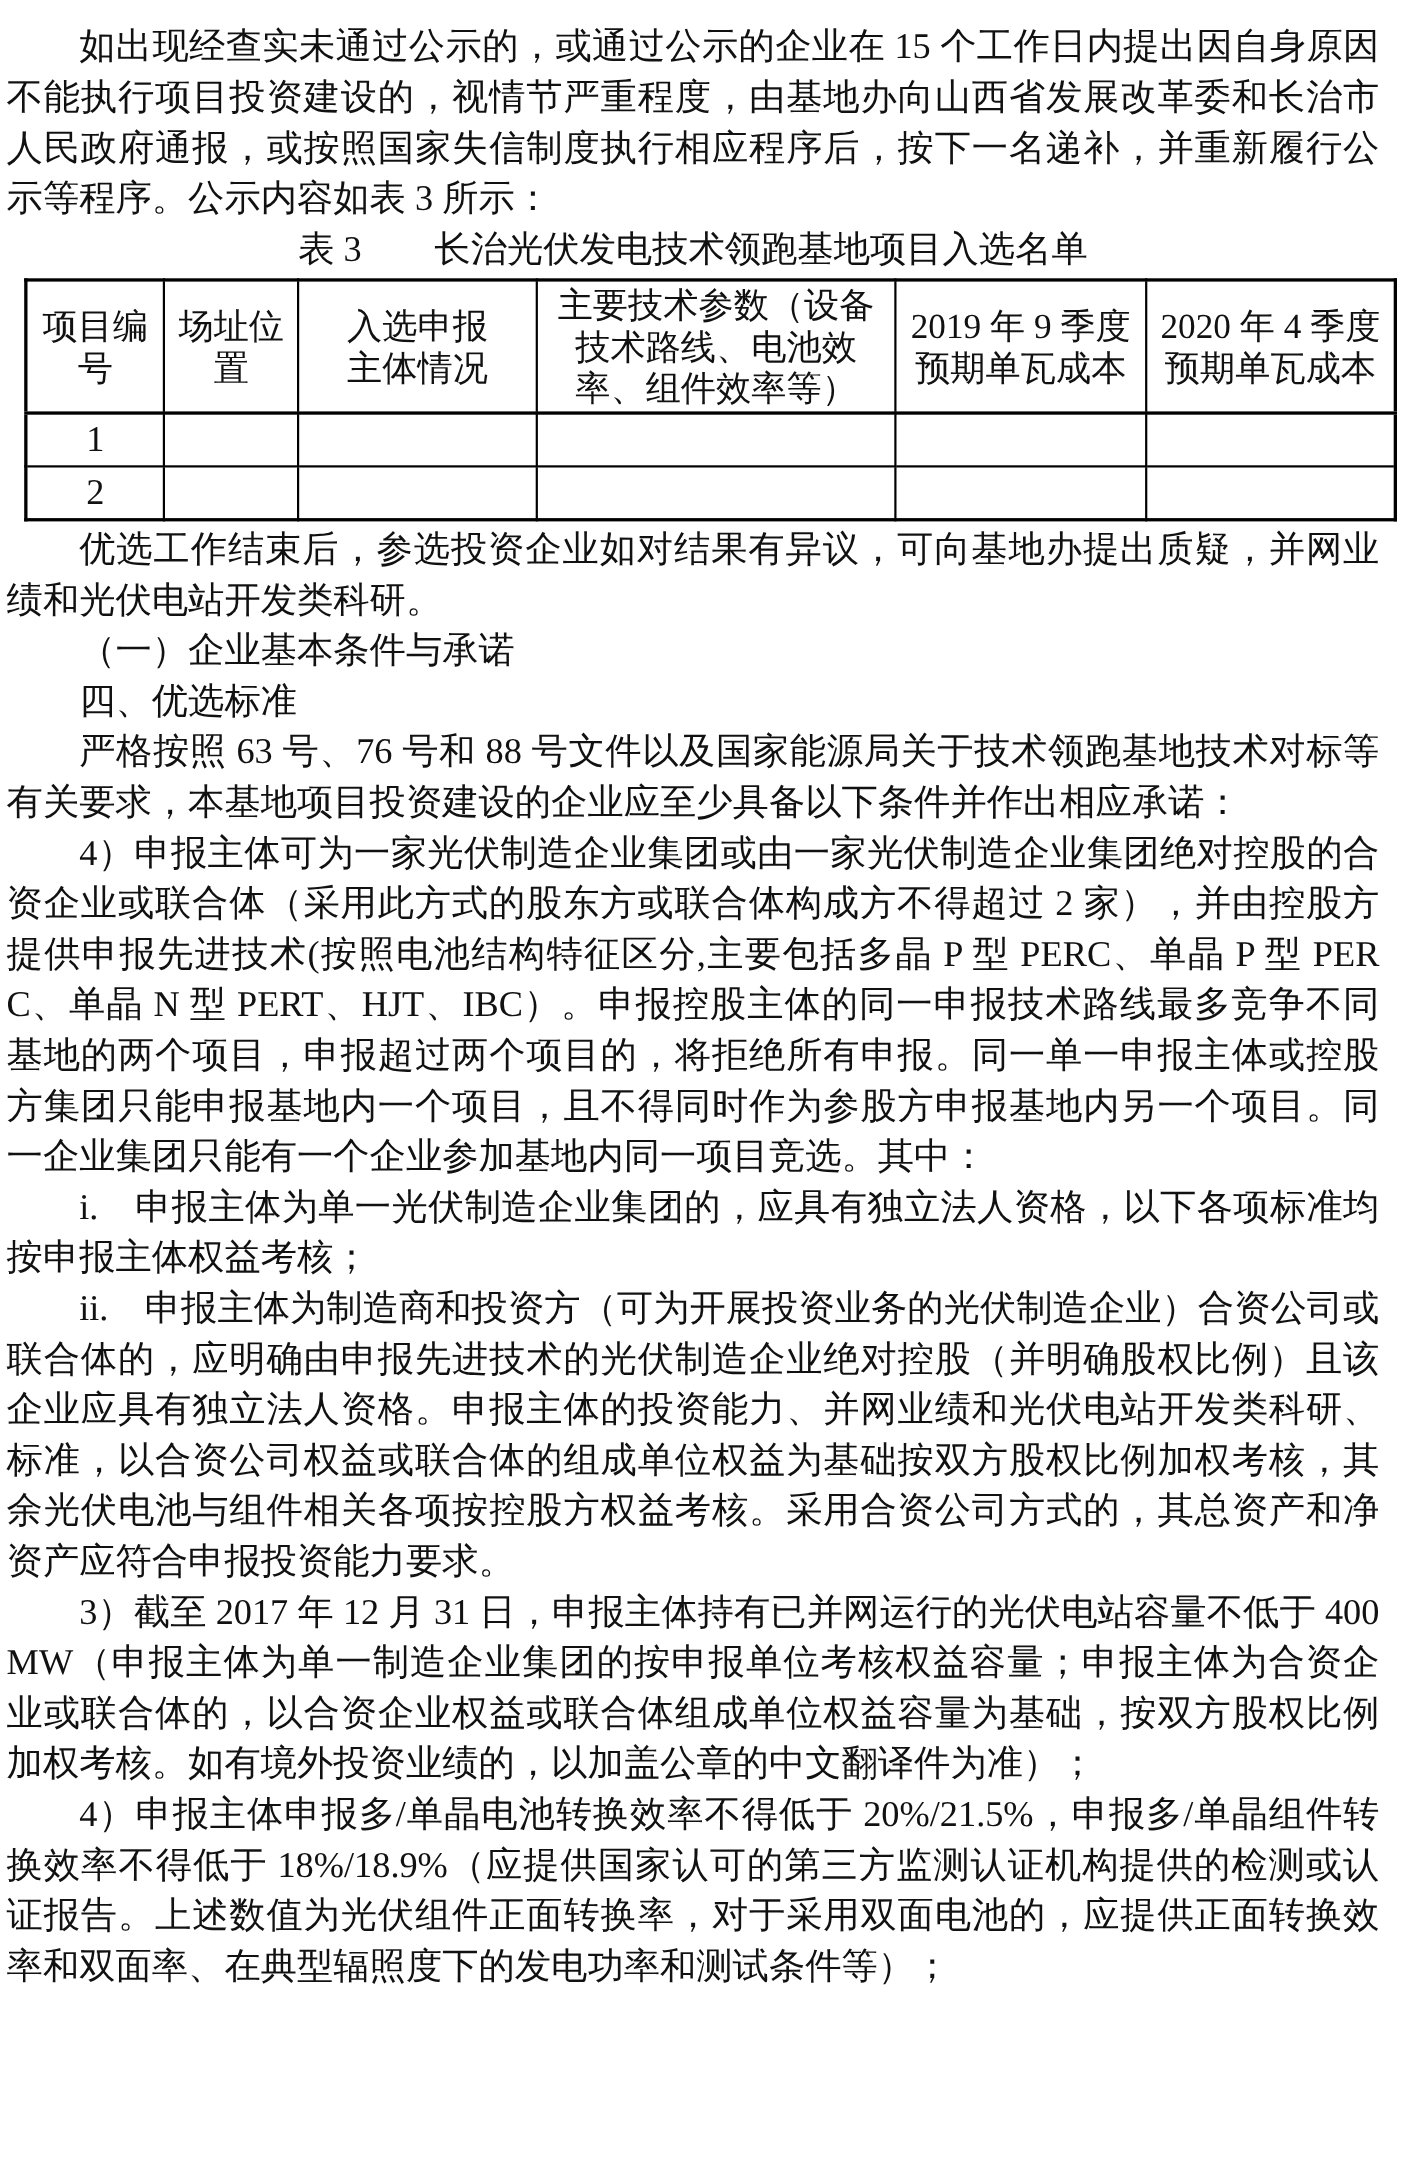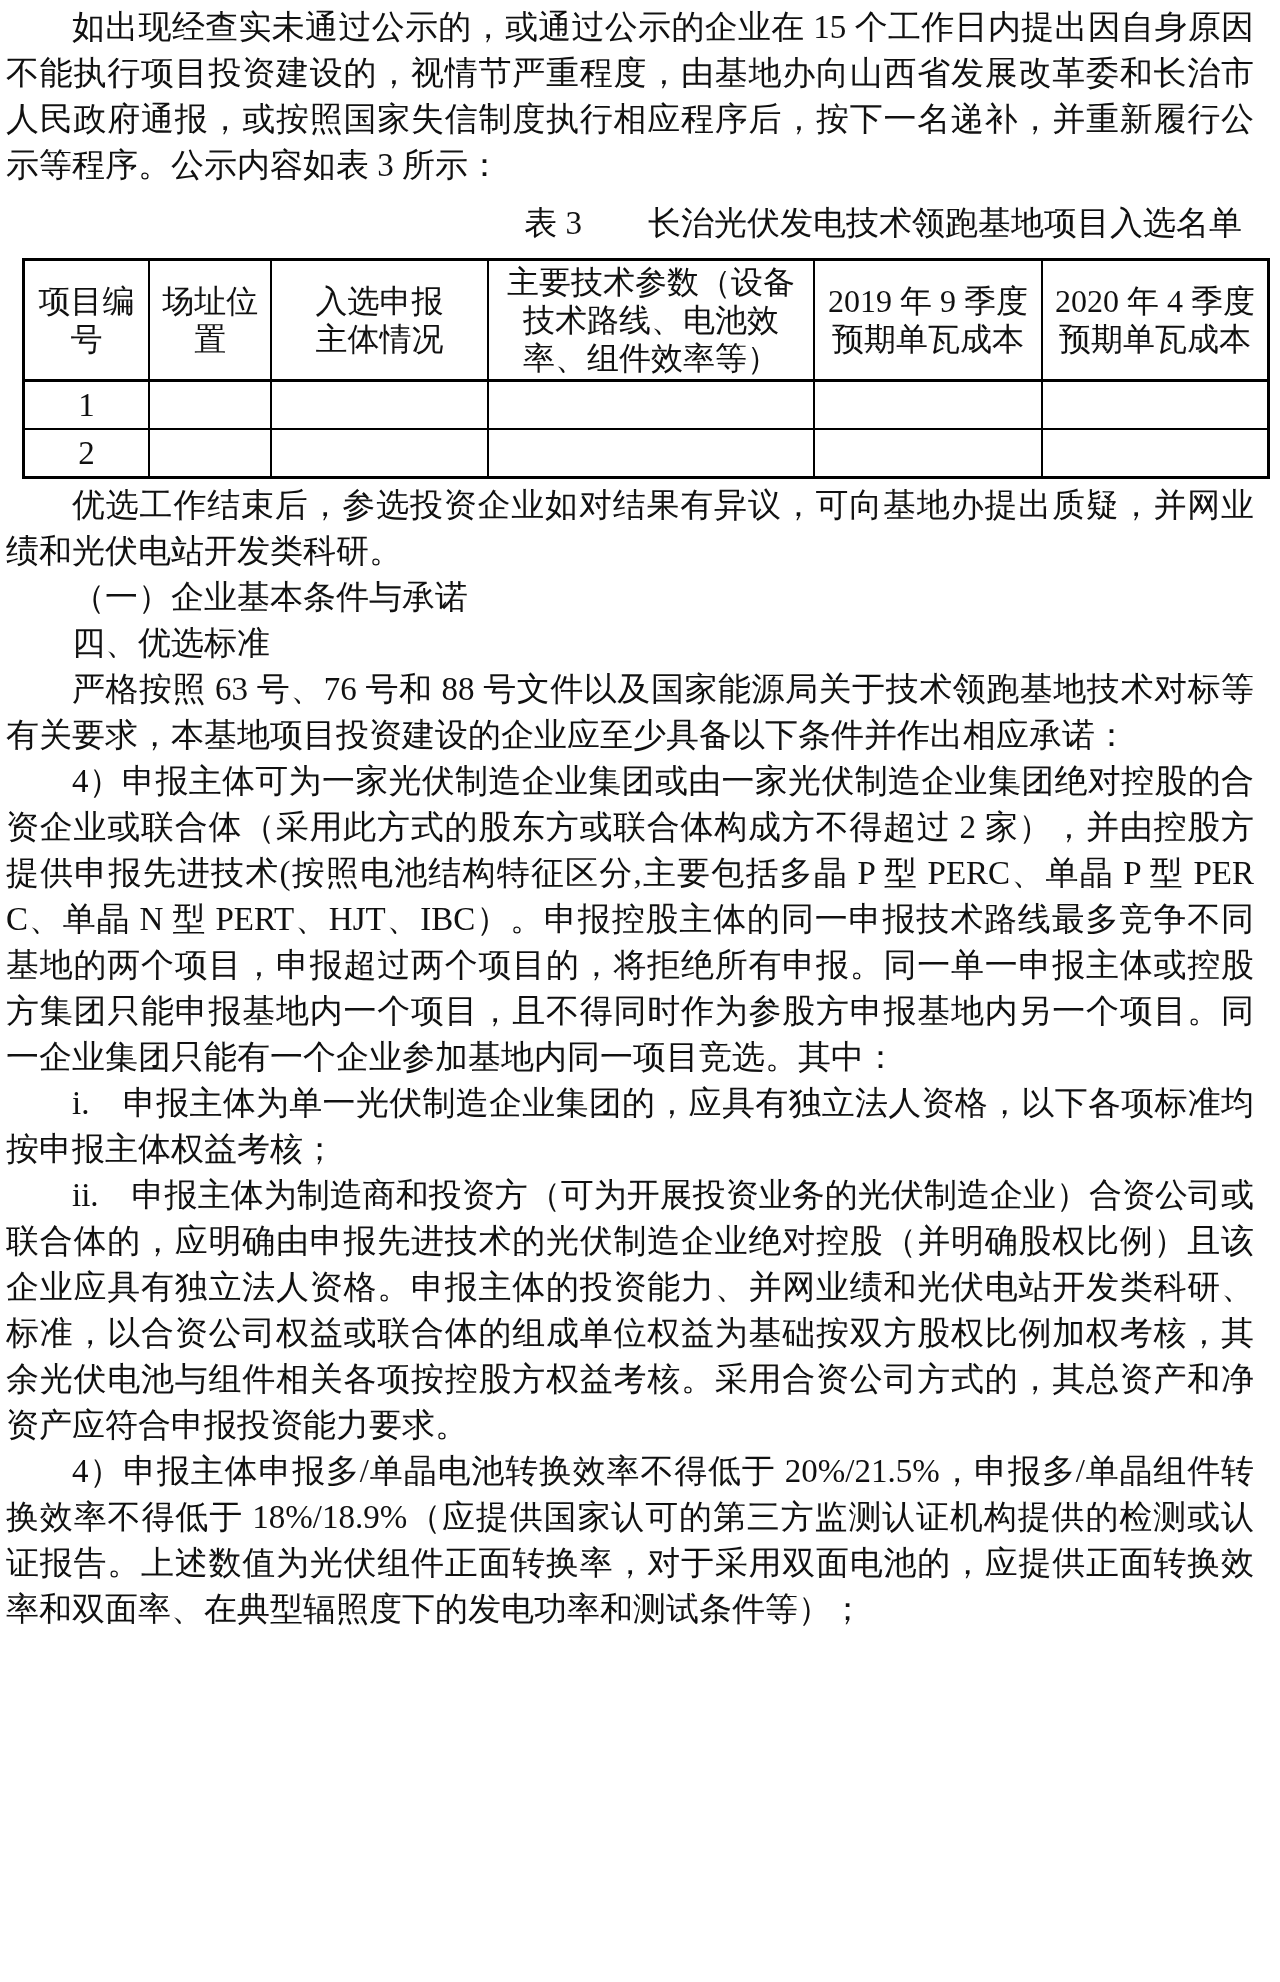--- a/index.html
+++ b/index.html
@@ -10,31 +10,31 @@
   .page {
     position: relative;
     width: 1280px;
     min-height: 1982px;
     box-sizing: border-box;
     background: #ffffff;
     color: #111111;
     font-family: "Liberation Serif", "DejaVu Serif", serif;
     font-size: 33px;
     line-height: 46px;
-    padding: 4px 26px 14px 6px;
+    padding: 20px 26px 14px 6px;
   }
   .para {
     margin: 0;
     text-indent: 2em;
     text-align: justify;
     word-break: break-all;
   }
   .table-caption {
-    margin: 12px;
-    text-align: right;
+    margin: 0;
+    text-align: center;
     text-indent: 0;
     white-space: nowrap;
   }
   .table-caption .caption-label {
     margin-right: 2em;
   }
   table.roster {
     width: 100%;
     table-layout: fixed;
     border-collapse: collapse;
@@ -130,16 +130,17 @@
 
   <p class="para">严格按照 63 号、76 号和 88 号文件以及国家能源局关于技术领跑基地技术对标等有关要求，本基地项目投资建设的企业应至少具备以下条件并作出相应承诺：</p>
 
   <p class="para">4）申报主体可为一家光伏制造企业集团或由一家光伏制造企业集团绝对控股的合资企业或联合体（采用此方式的股东方或联合体构成方不得超过 2 家），并由控股方提供申报先进技术(按照电池结构特征区分,主要包括多晶 P 型 PERC、单晶 P 型 PERC、单晶 N 型 PERT、HJT、IBC）。申报控股主体的同一申报技术路线最多竞争不同基地的两个项目，申报超过两个项目的，将拒绝所有申报。同一单一申报主体或控股方集团只能申报基地内一个项目，且不得同时作为参股方申报基地内另一个项目。同一企业集团只能有一个企业参加基地内同一项目竞选。其中：</p>
 
   <p class="para">i.　申报主体为单一光伏制造企业集团的，应具有独立法人资格，以下各项标准均按申报主体权益考核；</p>
 
   <p class="para">ii.　申报主体为制造商和投资方（可为开展投资业务的光伏制造企业）合资公司或联合体的，应明确由申报先进技术的光伏制造企业绝对控股（并明确股权比例）且该企业应具有独立法人资格。申报主体的投资能力、并网业绩和光伏电站开发类科研、标准，以合资公司权益或联合体的组成单位权益为基础按双方股权比例加权考核，其余光伏电池与组件相关各项按控股方权益考核。采用合资公司方式的，其总资产和净资产应符合申报投资能力要求。</p>
 
 
+  <p class="para">3）截至 2017 年 12 月 31 日，申报主体持有已并网运行的光伏电站容量不低于 400MW（申报主体为单一制造企业集团的按申报单位考核权益容量；申报主体为合资企业或联合体的，以合资企业权益或联合体组成单位权益容量为基础，按双方股权比例加权考核。如有境外投资业绩的，以加盖公章的中文翻译件为准）；</p>
 
   <p class="para">4）申报主体申报多/单晶电池转换效率不得低于 20%/21.5%，申报多/单晶组件转换效率不得低于 18%/18.9%（应提供国家认可的第三方监测认证机构提供的检测或认证报告。上述数值为光伏组件正面转换率，对于采用双面电池的，应提供正面转换效率和双面率、在典型辐照度下的发电功率和测试条件等）；</p>
 
 </div>
 
 </body></html>

